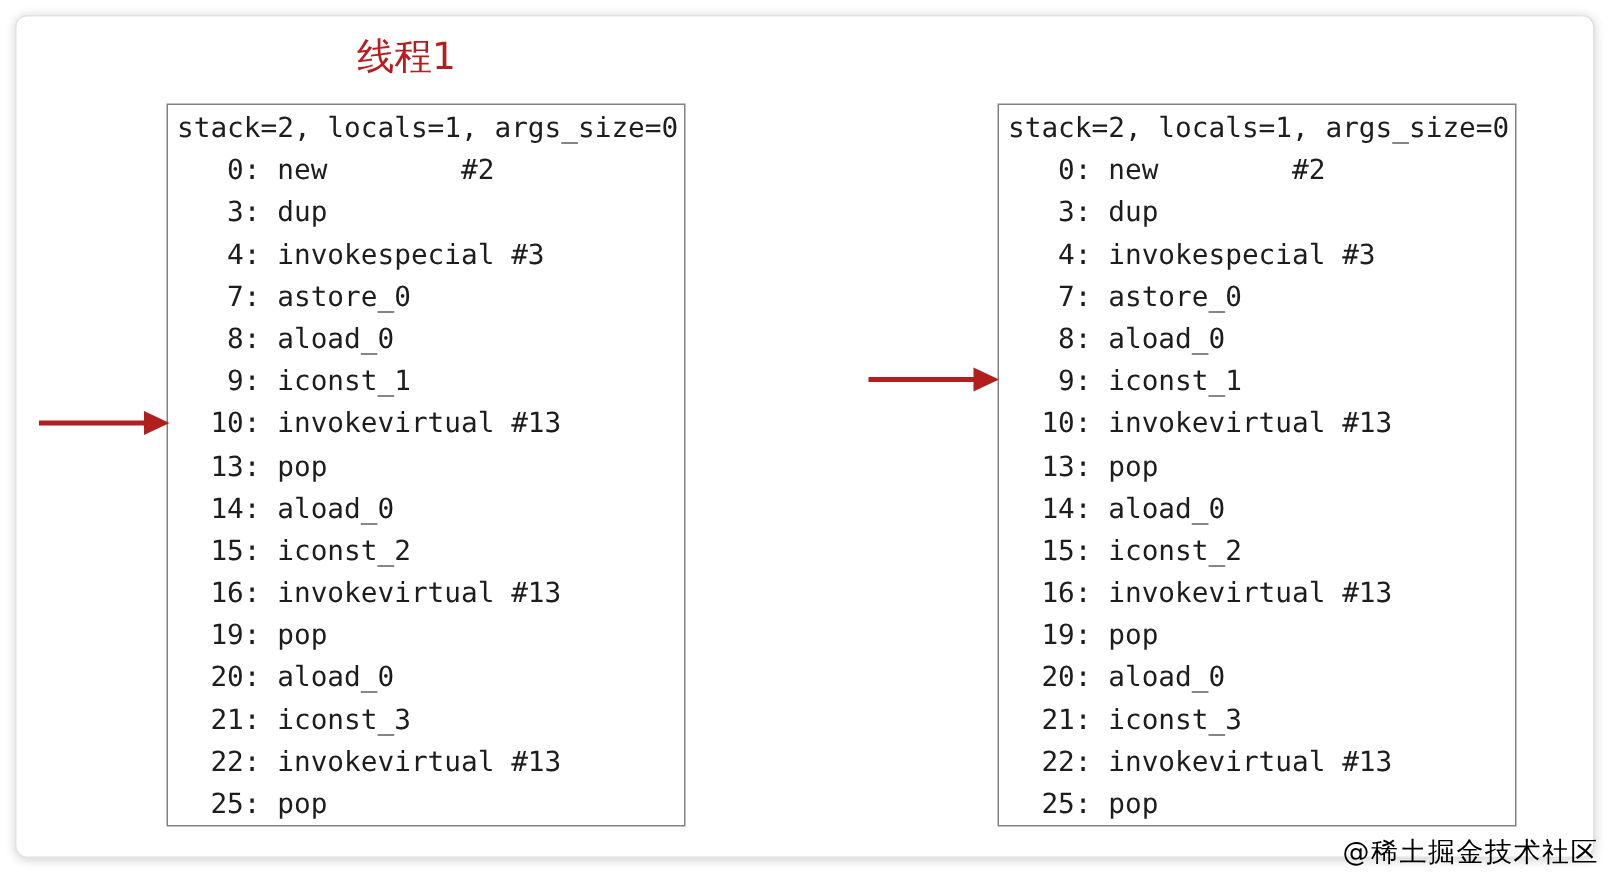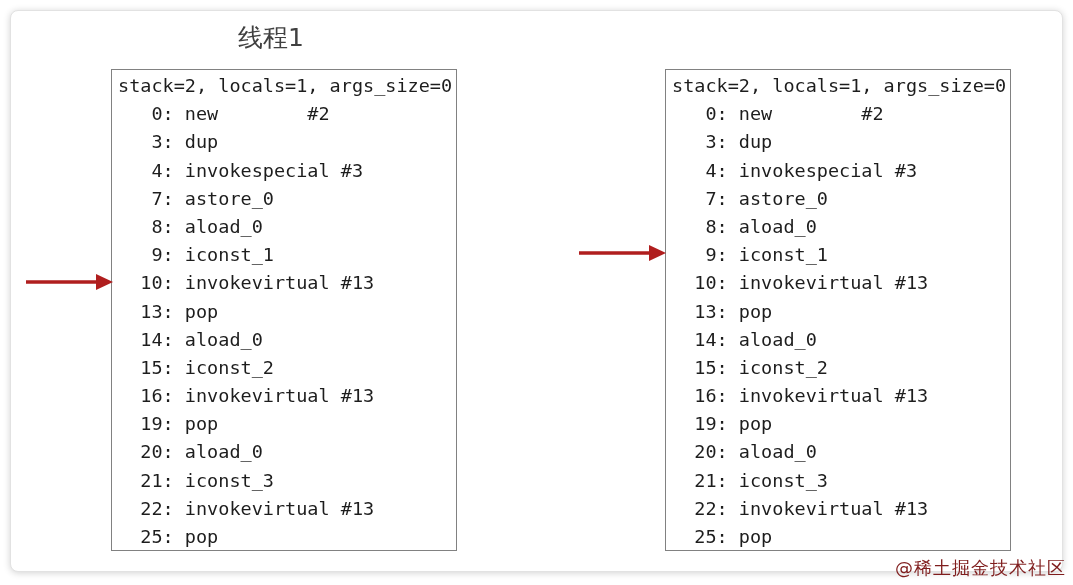--- a/index.html
+++ b/index.html
@@ -27,21 +27,21 @@
     border: 1px solid #e2e2e2;
     border-radius: 8px;
     box-shadow: 0 1px 7px rgba(0,0,0,0.18);
   }
   .panel-title {
     position: absolute;
     top: 22px;
     height: 32px;
     line-height: 32px;
     font-size: 25px;
-    color: #404040;
+    color: #b91c1c;
     text-align: center;
     transform: translateX(-13px);
     white-space: nowrap;
   }
   #panel-title-1 { left: 111px; width: 346px; }
   #panel-title-2 { left: 665px; width: 347px; }
   .code-box {
     position: absolute;
     top: 69px;
     width: 346px;
@@ -68,21 +68,21 @@
     height: 24px;
   }
   #arrow-1 { left: 24px;  top: 270px; }
   #arrow-2 { left: 577px; top: 241px; }
   .watermark {
     position: absolute;
     right: 7px;
     top: 556px;
     font-size: 18px;
     letter-spacing: 1px;
-    color: #7f1d1d;
+    color: #000000;
     white-space: nowrap;
   }
 </style>
 </head>
 <body>
 
 <div class="stage">
 
   <div class="card"></div>
 

